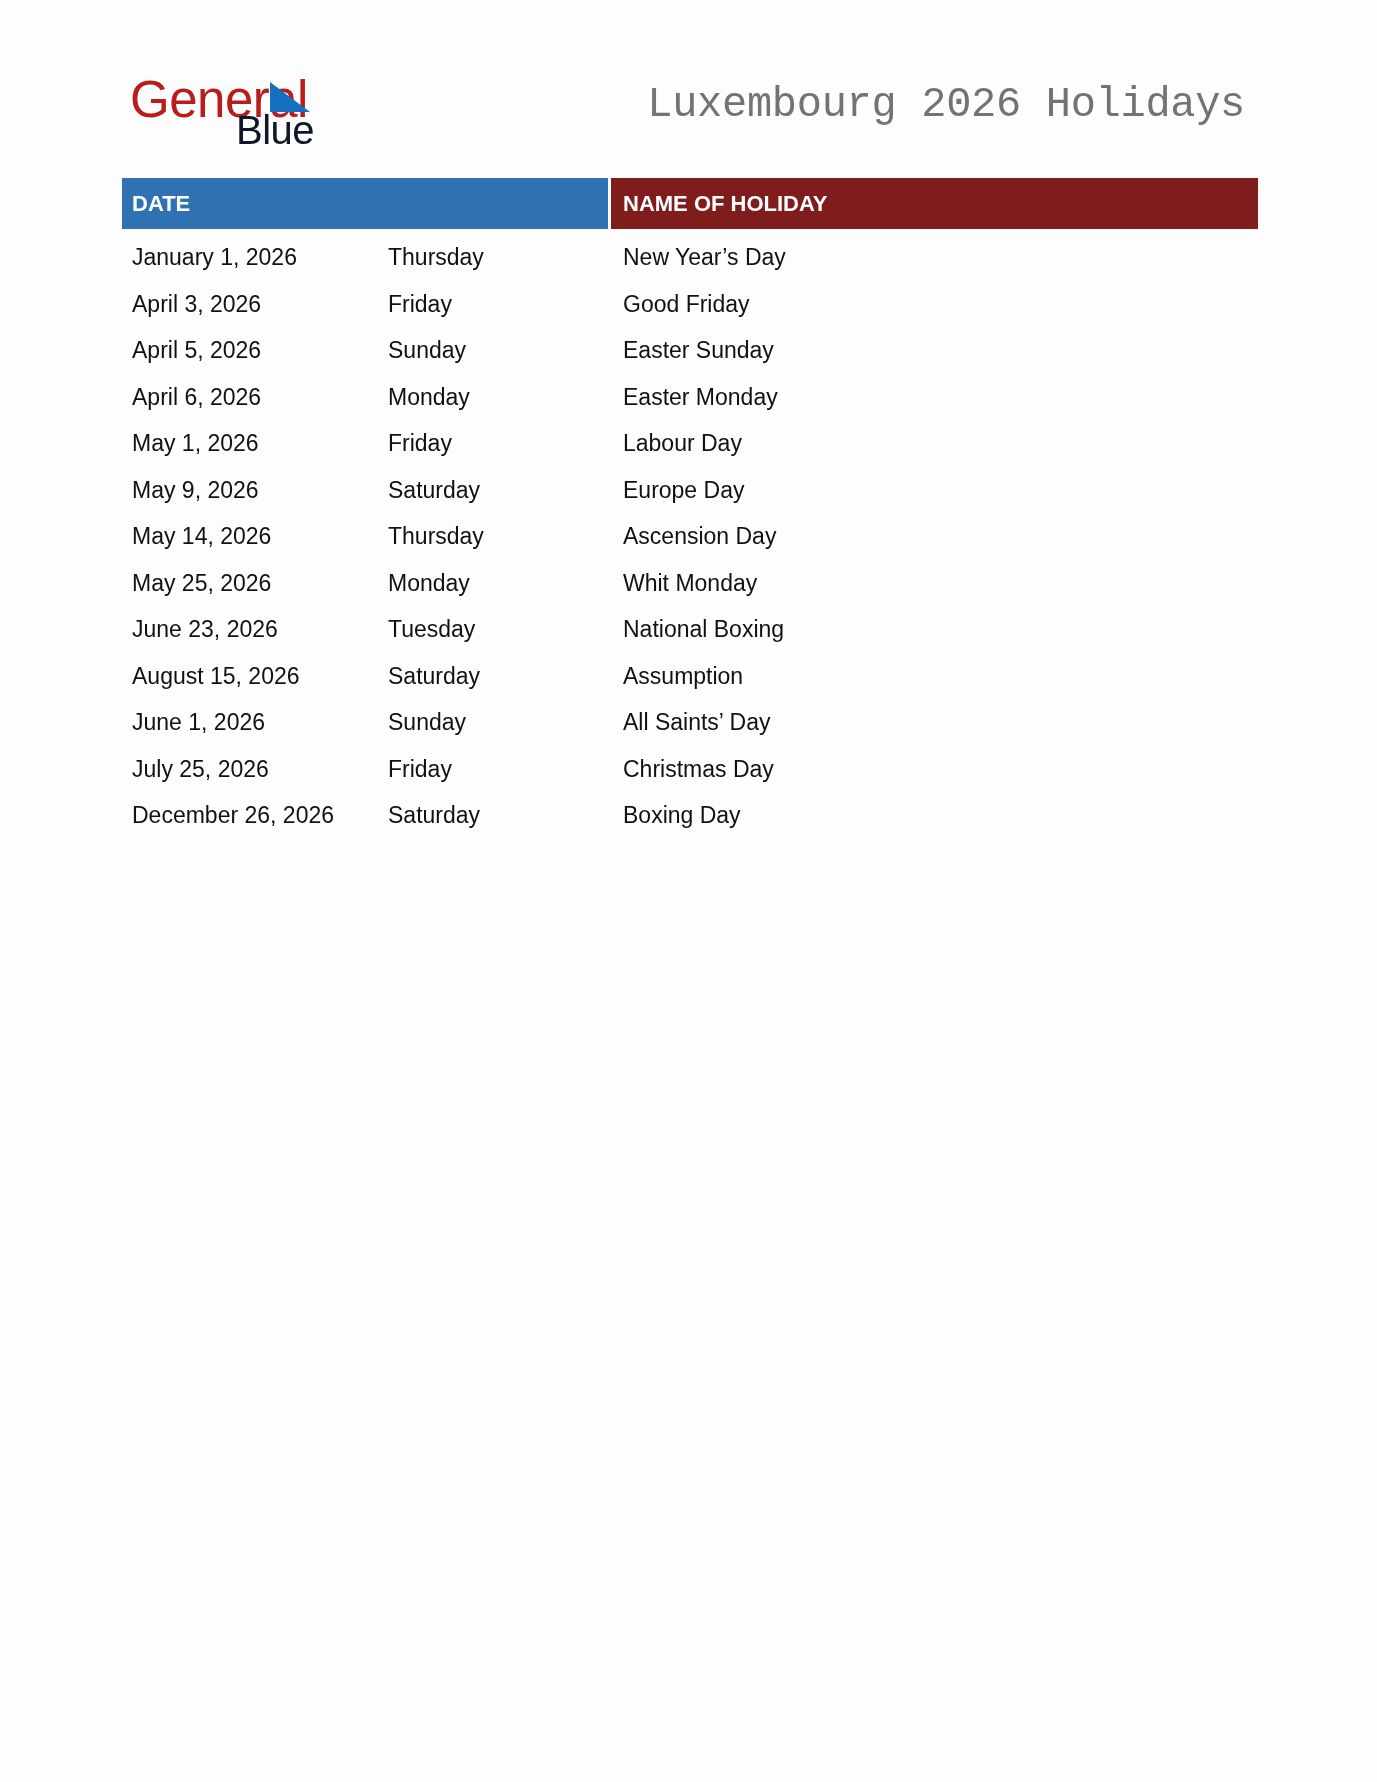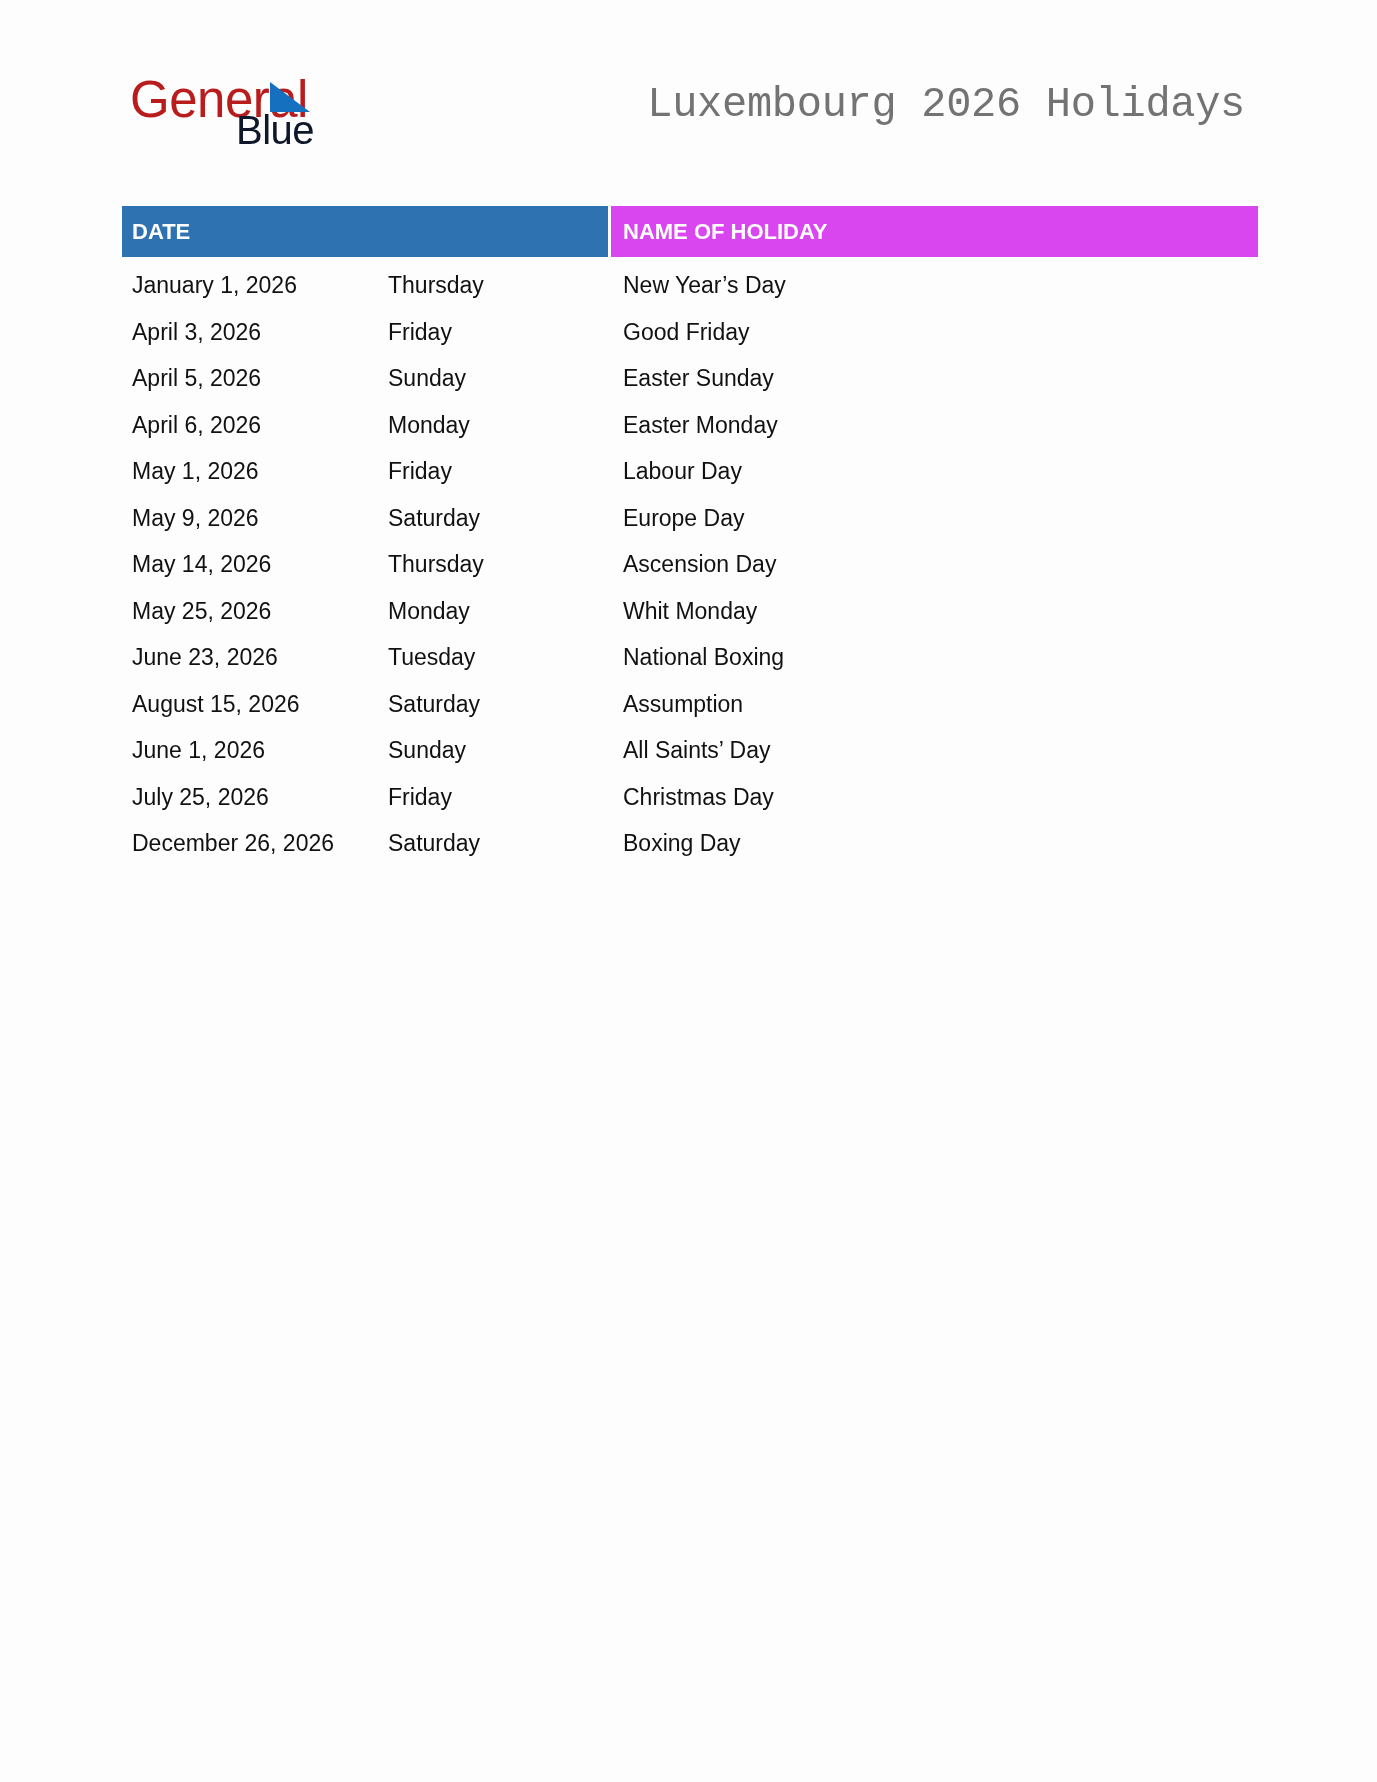--- a/index.html
+++ b/index.html
@@ -19,21 +19,21 @@
     .logo .blue {
       position: absolute; left: 106px; top: 36px;
       font-size: 40px; letter-spacing: -0.5px; line-height: 1;
     }
     .logo .tri { position: absolute; left: 140px; top: 8px; width: 40px; height: 30px; }
     .title {
       position: absolute; right: 132px; top: 82px;
       font-size: 42px; color: #737373; line-height: 1.1; letter-spacing: -0.3px; font-family: Liberation Mono, monospace;
     }
     .table { position: absolute; left: 122px; top: 178px; width: 1136px; }
-    .thead { display: flex; height: 51px; margin-top: 28px; }
+    .thead { display: flex; height: 51px; }
     .th {
       color: #fff; font-weight: bold; font-size: 22px;
       display: flex; align-items: center; padding-left: 10px; box-sizing: border-box;
     }
     .th.date { width: 486px; margin-right: 3px; }
     .th.name { flex: 1; padding-left: 12px; }
     .tbody { padding-top: 2px; }
     .row { display: flex; height: 39.5px; align-items: center; font-size: 23px; color: #111; margin-top: 7px; }
     .c-date { width: 266px; padding-left: 10px; box-sizing: border-box; }
     .c-day { width: 233px; }
@@ -48,21 +48,21 @@
     <polygon points="0,0 0,30 40,30" fill="#1570c0"></polygon>
   </svg>
   <span class="blue" style="color:#0f172a">Blue</span>
 </div>
 
 <div class="title">Luxembourg 2026 Holidays</div>
 
 <div class="table">
   <div class="thead">
     <div class="th date" style="background:#2e72b2">DATE</div>
-    <div class="th name" style="background:#d946ef">NAME OF HOLIDAY</div>
+    <div class="th name" style="background:#7f1d1d">NAME OF HOLIDAY</div>
   </div>
   <div class="tbody" id="tbody">
       <div class="row">
         <div class="c-date">January 1, 2026</div>
         <div class="c-day">Thursday</div>
         <div class="c-name">New Year’s Day</div>
       </div>
       <div class="row">
         <div class="c-date">April 3, 2026</div>
         <div class="c-day">Friday</div>

